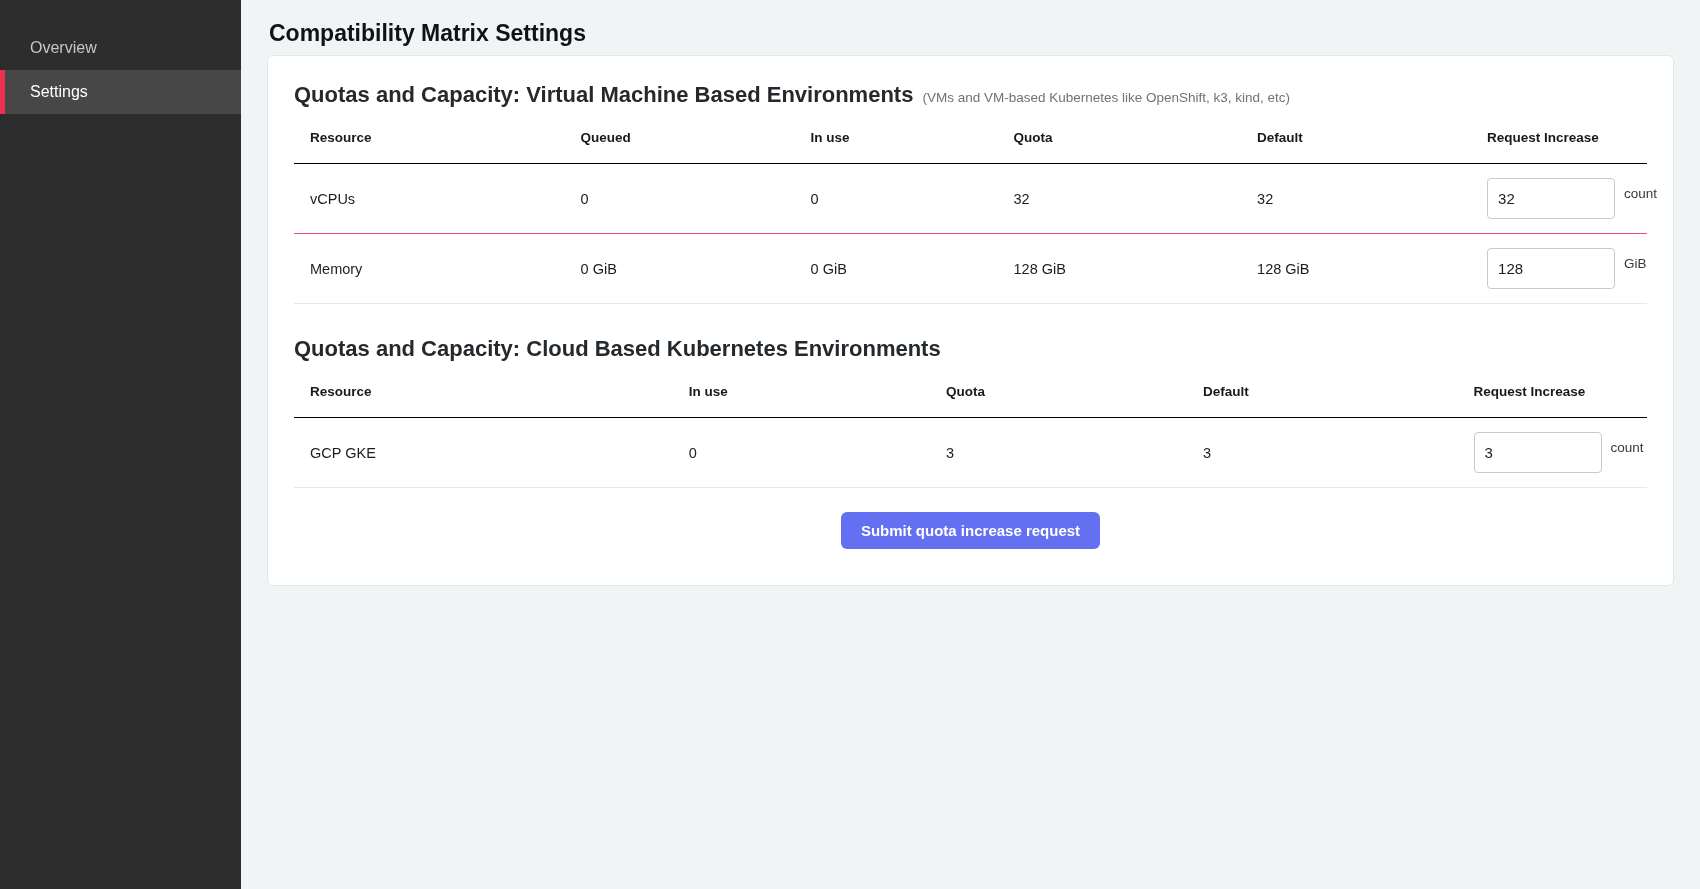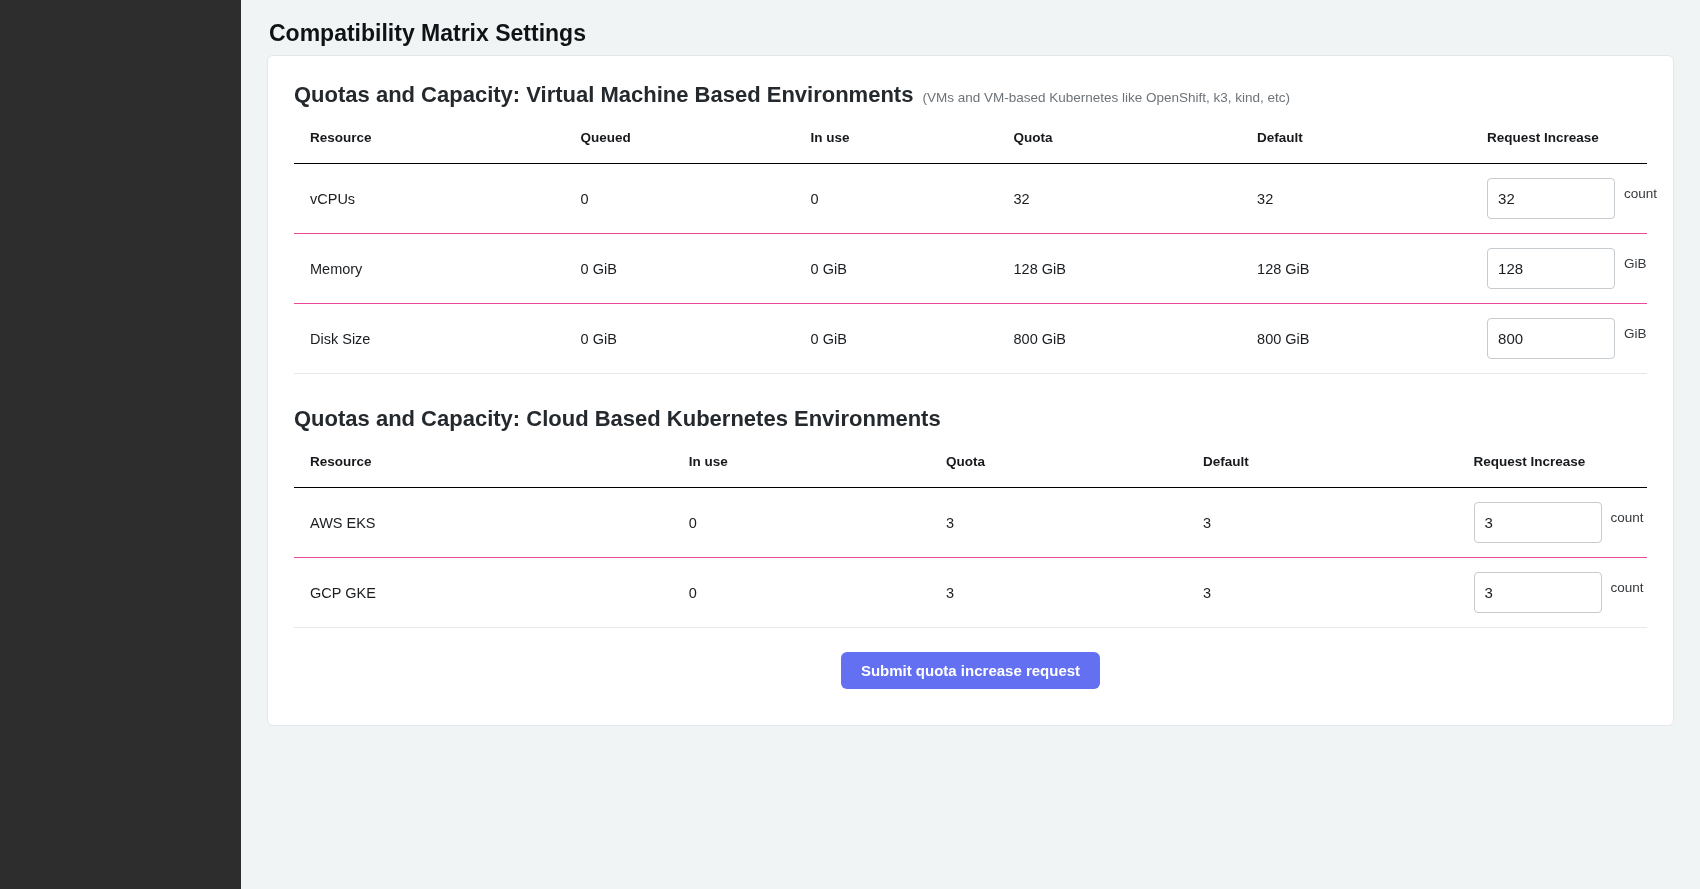--- a/index.html
+++ b/index.html
@@ -118,20 +118,22 @@
   .cl-col-resource { width: 28%; }
   .cl-col-inuse    { width: 19%; }
   .cl-col-quota    { width: 19%; }
   .cl-col-default  { width: 20%; }
   .cl-col-request  { width: 14%; }
 </style>
 </head>
 <body>
 
 <nav class="sidebar">
+  <div class="side-item">Overview</div>
+  <div class="side-item active">Settings</div>
 </nav>
 
 <main class="main">
   <h1 class="page-title">Compatibility Matrix Settings</h1>
 
   <section class="card">
 
     <div class="section-head">
       <span class="section-title">Quotas and Capacity: Virtual Machine Based Environments</span>
       <span class="section-subtitle">(VMs and VM-based Kubernetes like OpenShift, k3, kind, etc)</span>
@@ -176,33 +178,20 @@
           <td>0 GiB</td>
           <td>128 GiB</td>
           <td>128 GiB</td>
           <td class="input-cell">
             <div class="input-wrap">
               <input class="qty-input" type="text" value="128" style="">
               <span class="unit">GiB</span>
             </div>
           </td>
         </tr>
-        <tr>
-          <td>Disk Size</td>
-          <td>0 GiB</td>
-          <td>0 GiB</td>
-          <td>800 GiB</td>
-          <td>800 GiB</td>
-          <td class="input-cell">
-            <div class="input-wrap">
-              <input class="qty-input" type="text" value="800" style="">
-              <span class="unit">GiB</span>
-            </div>
-          </td>
-        </tr>
       </tbody>
     </table>
 
     <div class="section-head second">
       <span class="section-title">Quotas and Capacity: Cloud Based Kubernetes Environments</span>
     </div>
 
     <table>
       <colgroup>
         <col class="cl-col-resource">
@@ -214,32 +203,20 @@
       <thead>
         <tr>
           <th>Resource</th>
           <th>In use</th>
           <th>Quota</th>
           <th>Default</th>
           <th>Request Increase</th>
         </tr>
       </thead>
       <tbody>
-        <tr>
-          <td>AWS EKS</td>
-          <td>0</td>
-          <td>3</td>
-          <td>3</td>
-          <td class="input-cell">
-            <div class="input-wrap">
-              <input class="qty-input" type="text" value="3" style="">
-              <span class="unit">count</span>
-            </div>
-          </td>
-        </tr>
         <tr>
           <td>GCP GKE</td>
           <td>0</td>
           <td>3</td>
           <td>3</td>
           <td class="input-cell">
             <div class="input-wrap">
               <input class="qty-input" type="text" value="3" style="">
               <span class="unit">count</span>
             </div>

